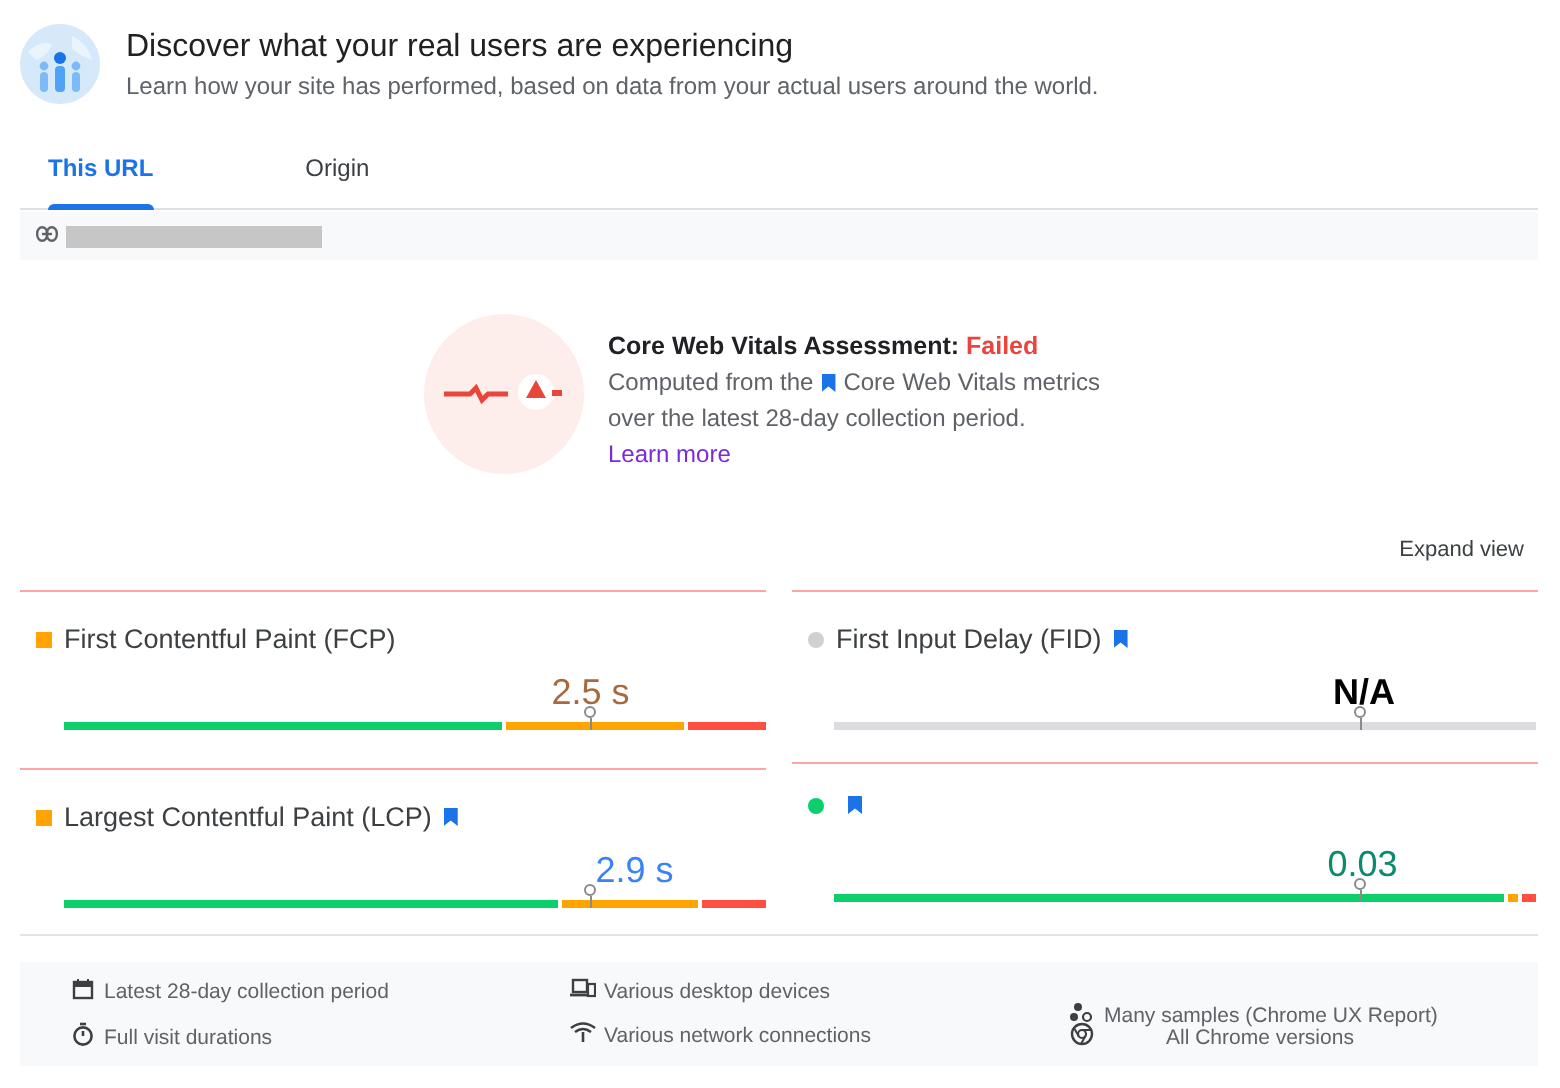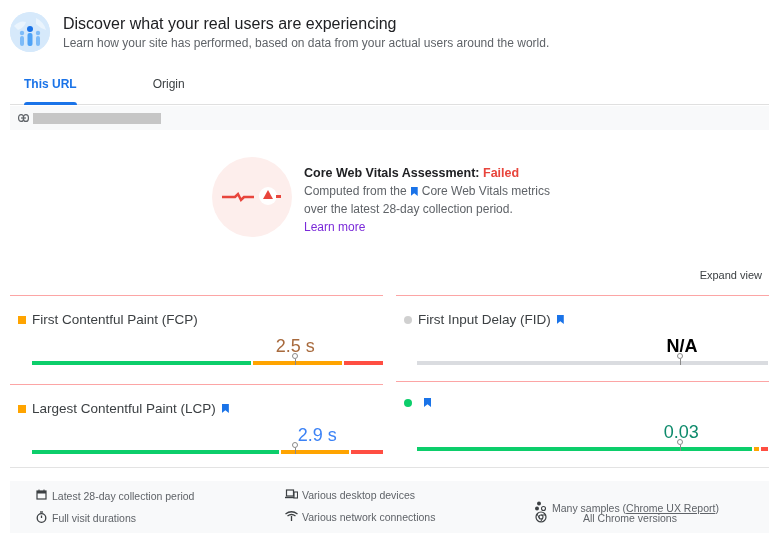--- a/index.html
+++ b/index.html
@@ -46,21 +46,21 @@
   .seg { position: absolute; top: 0; height: 4px; }
   .marker { position: absolute; top: -8px; width: 6px; height: 12px; transform: translateX(-50%); }
   .marker .ring { position: absolute; left: 0; top: 0; width: 6px; height: 6px; border: 1.2px solid #8a8a8a; border-radius: 50%; background: #fff; }
   .marker .stem { position: absolute; left: 2.4px; top: 6px; width: 1.2px; height: 6px; background: #8a8a8a; }
   .m3 .bar, .m1 .bar { left: 21px; }
 
   .bottom-line { position: absolute; left: 10px; top: 467px; width: 759px; height: 1px; background: #e3e3e3; }
   .footer { position: absolute; left: 10px; top: 481px; width: 759px; height: 52px; background: #f8f9fa; font-size: 10.5px; color: #5f6368; }
   .f-item { position: absolute; display: flex; align-items: center; }
   .f-icon { width: 14px; margin-right: 4px; text-align: center; font-size: 11px; color: #3c4043; }
-  .f-link { color: #5f6368; text-decoration: underline; cursor: pointer; }
+  .f-link { color: #5f6368; cursor: pointer; }
 </style>
 </head>
 <body>
 
 <div class="header">
   <div class="header-icon">
     <svg width="40" height="40" viewBox="0 0 40 40">
       <circle cx="20" cy="20" r="20" fill="#d6e9fb"></circle>
       <path d="M4 14 Q10 8 16 10 Q14 16 8 18 Z" fill="#eaf4fd"></path>
       <path d="M26 6 Q34 10 36 18 Q30 16 26 12 Z" fill="#eaf4fd"></path>

